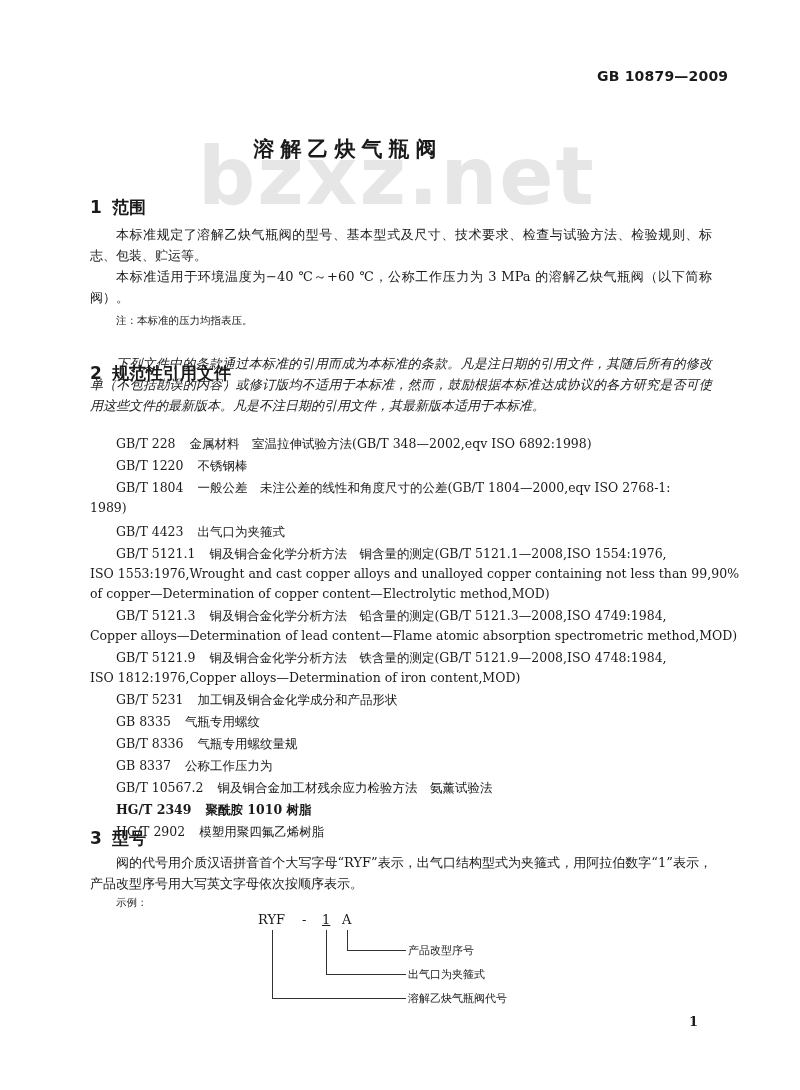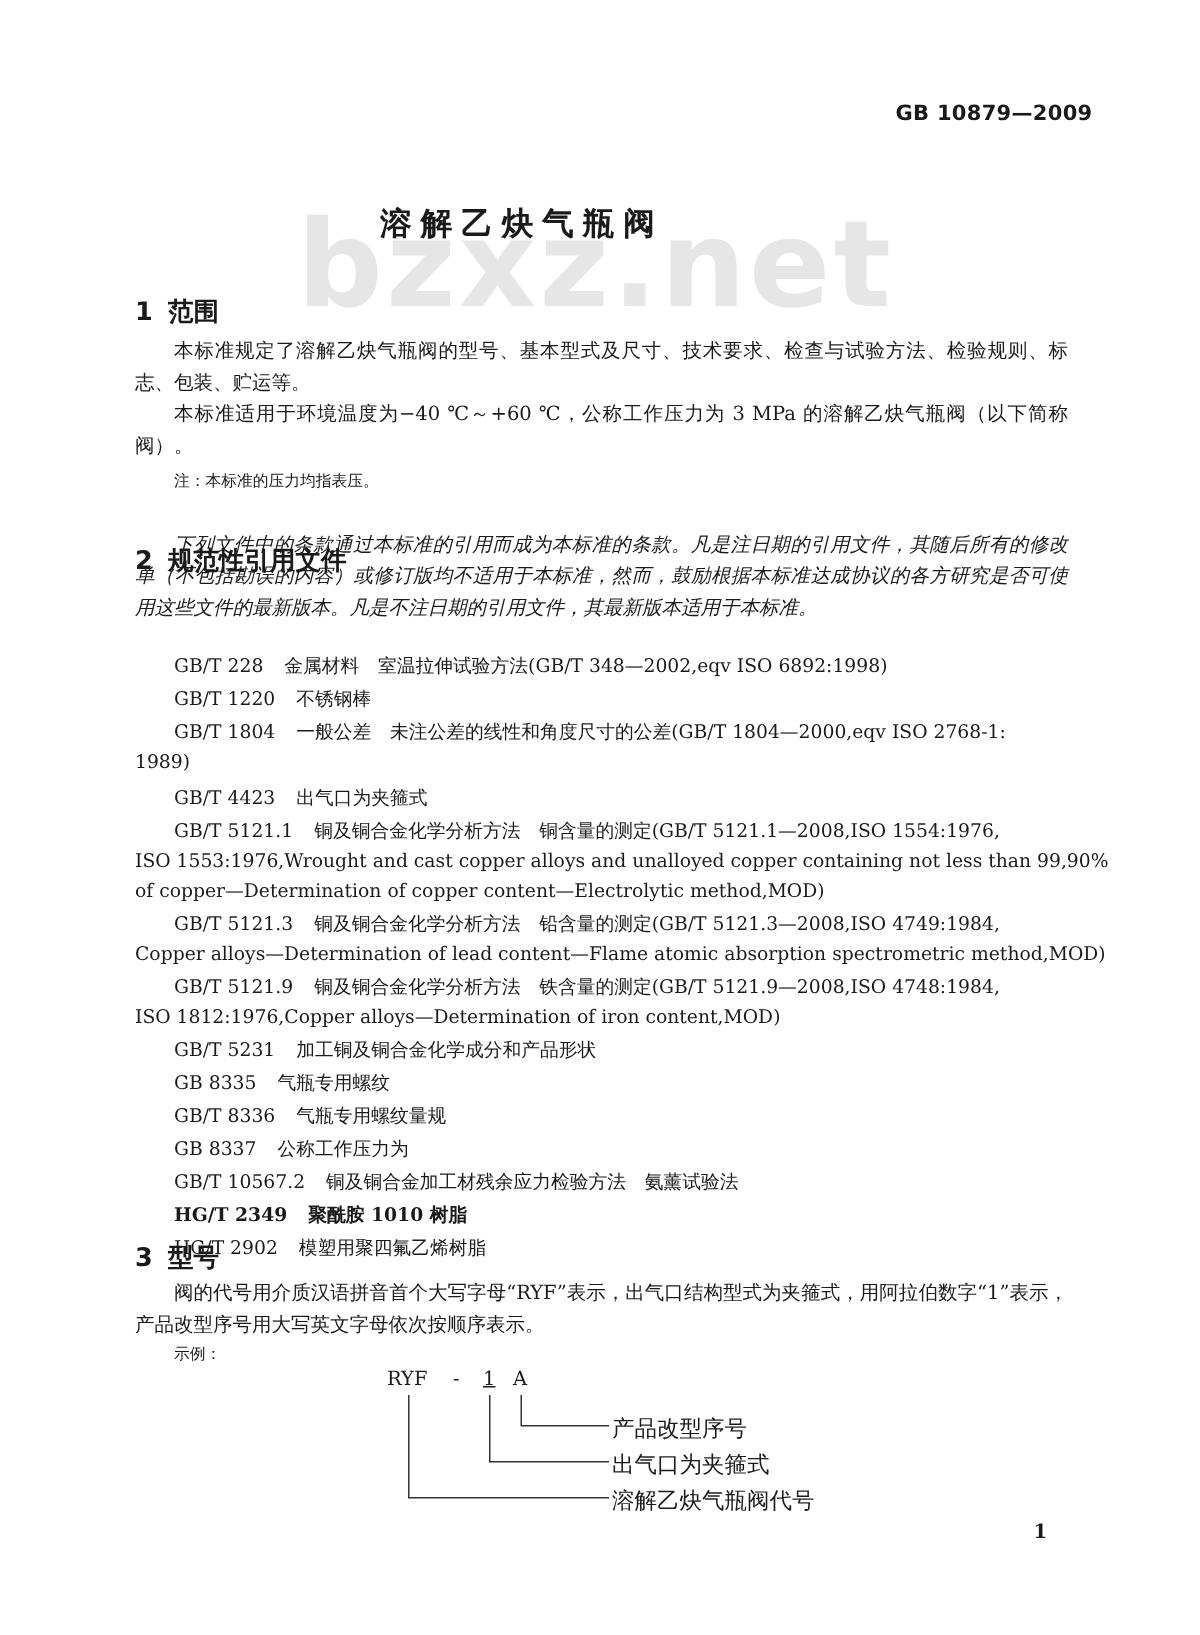--- a/index.html
+++ b/index.html
@@ -15,21 +15,21 @@
   .h { font-family:"DejaVu Sans","Liberation Sans",sans-serif; font-weight:bold; font-size:17px; left:90px; }
   .h .num { display:inline-block; width:22px; }
   .p { font-size:13px; line-height:21px; left:90px; width:622px; white-space:normal; text-align:justify; }
   .p.indent { text-indent:26px; }
   .note { font-size:10.5px; left:116px; }
   .ref { font-size:12.5px; left:116px; }
   .cont { font-size:12.5px; left:90px; }
   .gap { display:inline-block; width:14px; }
   .diagram { left:258px; top:912px; width:300px; height:100px; }
   .diagram .code { position:absolute; top:0; font-size:13px; }
-  .diagram .lbl { position:absolute; font-size:15px; left:150px; }
+  .diagram .lbl { position:absolute; font-size:11px; left:150px; }
   .diagram .ln { position:absolute; background:#333; }
   .page-num { left:689px; top:1014px; font-weight:bold; font-size:13px; }
   .content { position:relative; z-index:1; }
 </style>
 </head>
 <body>
 
 <div class="abs watermark">bzxz.net</div>
 
 <div class="content">

